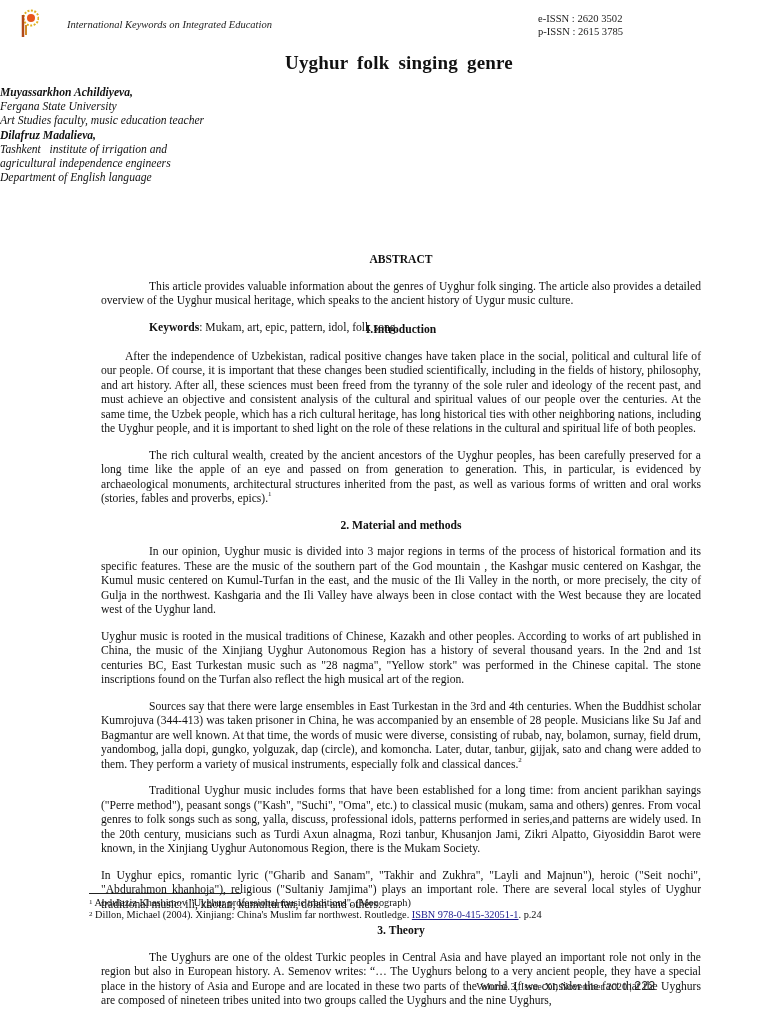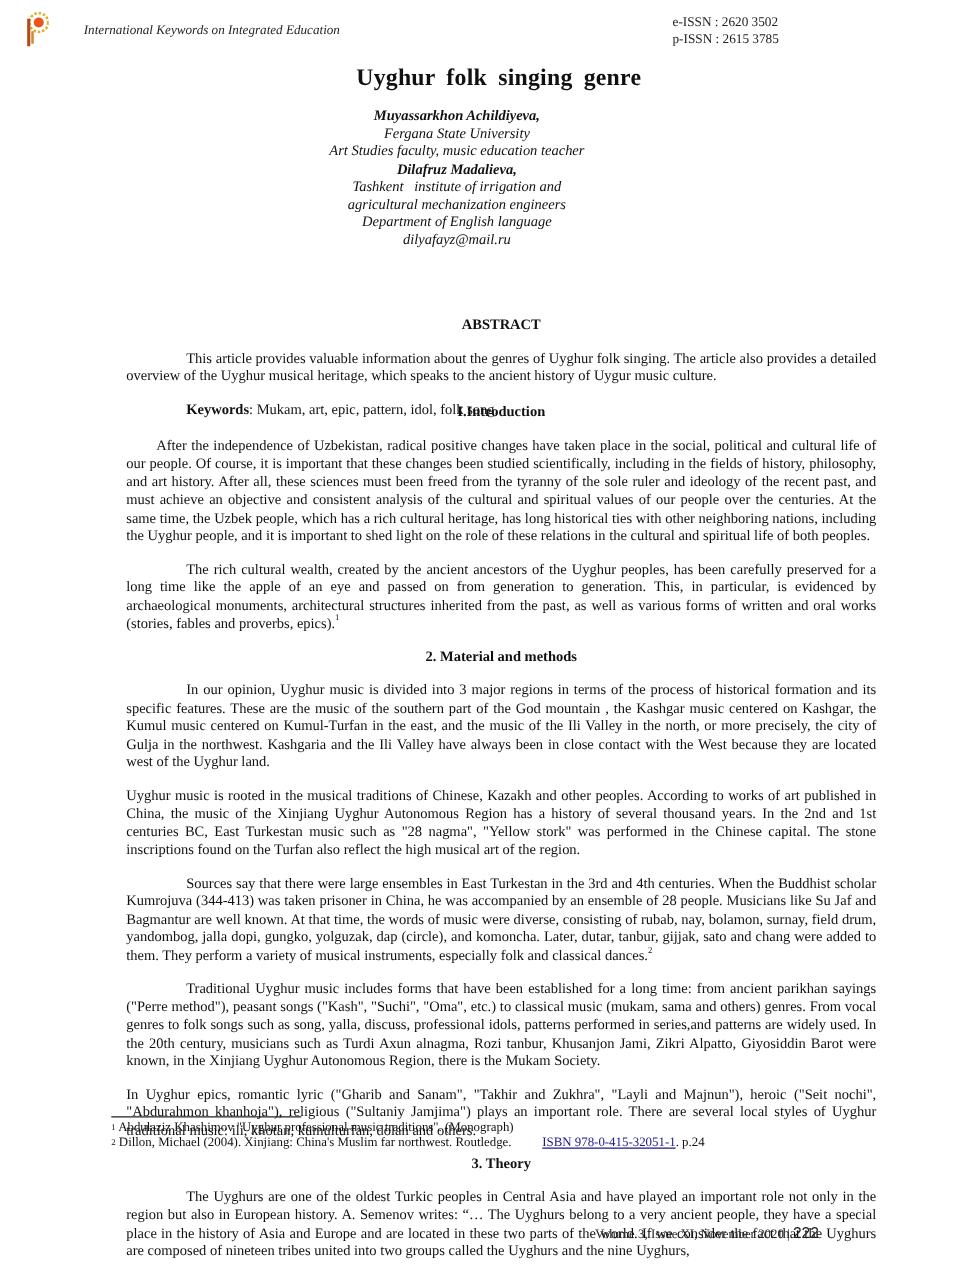--- a/index.html
+++ b/index.html
@@ -5,34 +5,34 @@
   html, body { margin: 0; padding: 0; background: #ffffff; }
   body {
     width: 768px; height: 1024px; position: relative; overflow: hidden;
     font-family: "Liberation Serif", serif; color: #111; font-size: 11.6px;
   }
   .header { position: absolute; top: 0; left: 0; width: 768px; height: 50px; }
   .logo { position: absolute; left: 21px; top: 9px; width: 18px; height: 30px; }
   .journal-name { position: absolute; left: 67px; top: 19px; font-style: italic; font-size: 10.5px; color: #222; }
   .issn { position: absolute; left: 538px; top: 12px; font-size: 10.6px; line-height: 13px; color: #222; }
   .title { position: absolute; top: 52px; left: 15px; width: 768px; text-align: center; font-weight: bold; font-size: 19px; letter-spacing: 0.2px; word-spacing: 4px; }
-  .authors { position: absolute; top: 86px; left: 0; width: 731px; text-align: center; font-style: italic; font-size: 11.6px; line-height: 14.2px; }
+  .authors { position: absolute; top: 86px; left: 0; width: 731px; text-align: left; font-style: italic; font-size: 11.6px; line-height: 14.2px; }
   .authors .bold { font-weight: bold; }
   .body-text { position: absolute; left: 89px; width: 624px; text-align: justify; font-size: 11.6px; line-height: 14.5px; }
   .body-text p { margin: 12px; }
   .indent1 { text-indent: 24px; }
   .indent2 { text-indent: 48px; }
   .heading { text-align: center; font-weight: bold; text-indent: 0; margin: 0; }
   sup { font-size: 7px; vertical-align: top; line-height: 0; position: relative; top: 2px; }
   .fn-rule { position: absolute; left: 89px; top: 893px; width: 152px; height: 1px; background: #222; }
   .footnotes { position: absolute; left: 89px; top: 897px; font-size: 10.3px; line-height: 11.5px; }
   .footnotes p { margin: 0; }
   .fn-sup { font-size: 7px; vertical-align: top; }
   .it { }
-  .link { color: #1a1a8c; text-decoration: underline; margin-left: 22px; }
+  .link { color: #1a1a8c; text-decoration: underline; }
   .page-footer { position: absolute; top: 979px; left: 476px; font-size: 10.3px; color: #222; }
   .page-num { font-family: "Liberation Sans", sans-serif; font-size: 12.5px; }
 </style>
 </head>
 <body>
 
 <div class="header">
   <svg class="logo" viewBox="0 0 18 30">
     <circle cx="10" cy="9" r="7.5" fill="none" stroke="#e0b020" stroke-width="2" stroke-dasharray="2 1.5"></circle>
     <circle cx="10" cy="9" r="4" fill="#e8561c"></circle>
@@ -47,23 +47,22 @@
 </div>
 
 <div class="title">Uyghur  folk  singing  genre</div>
 
 <div class="authors">
   <div class="bold">Muyassarkhon Achildiyeva,</div>
   <div>Fergana State University</div>
   <div>Art Studies faculty, music education teacher</div>
   <div class="bold">Dilafruz Madalieva,</div>
   <div style="white-space:pre">Tashkent   institute of irrigation and</div>
-  <div>agricultural mechanization engineers</div>
+  <div>agricultural independence engineers</div>
   <div>Department of English language</div>
-  <div>dilyafayz@mail.ru</div>
 </div>
 
 <div class="body-text" style="top:241px;">
   <p class="heading">ABSTRACT</p>
   <p class="indent2">This article provides valuable information about the genres of Uyghur folk singing. The article also provides a detailed overview of the Uyghur musical heritage, which speaks to the ancient history of Uygur music culture.</p>
   <p class="indent2"><b>Keywords</b><span>: Mukam, art, epic, pattern, idol, folk song.</span></p>
 </div>
 
 <div class="body-text" style="top:311px;">
   <p class="heading">I.Introduction</p>

